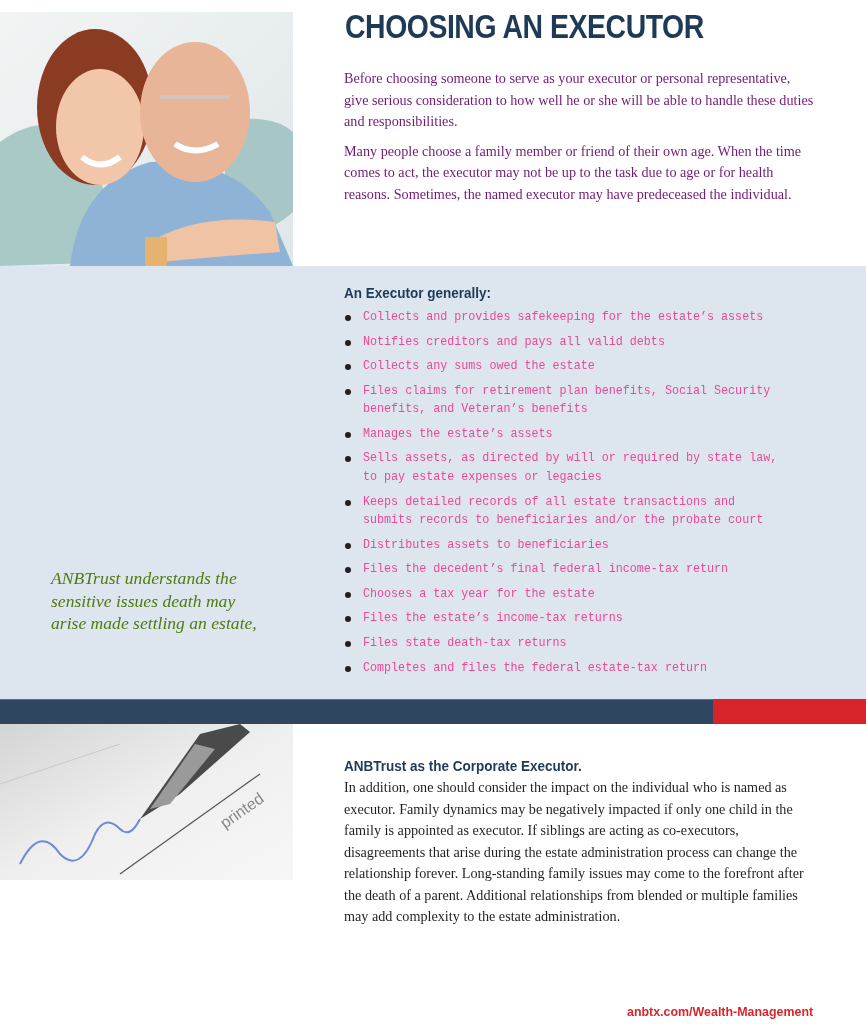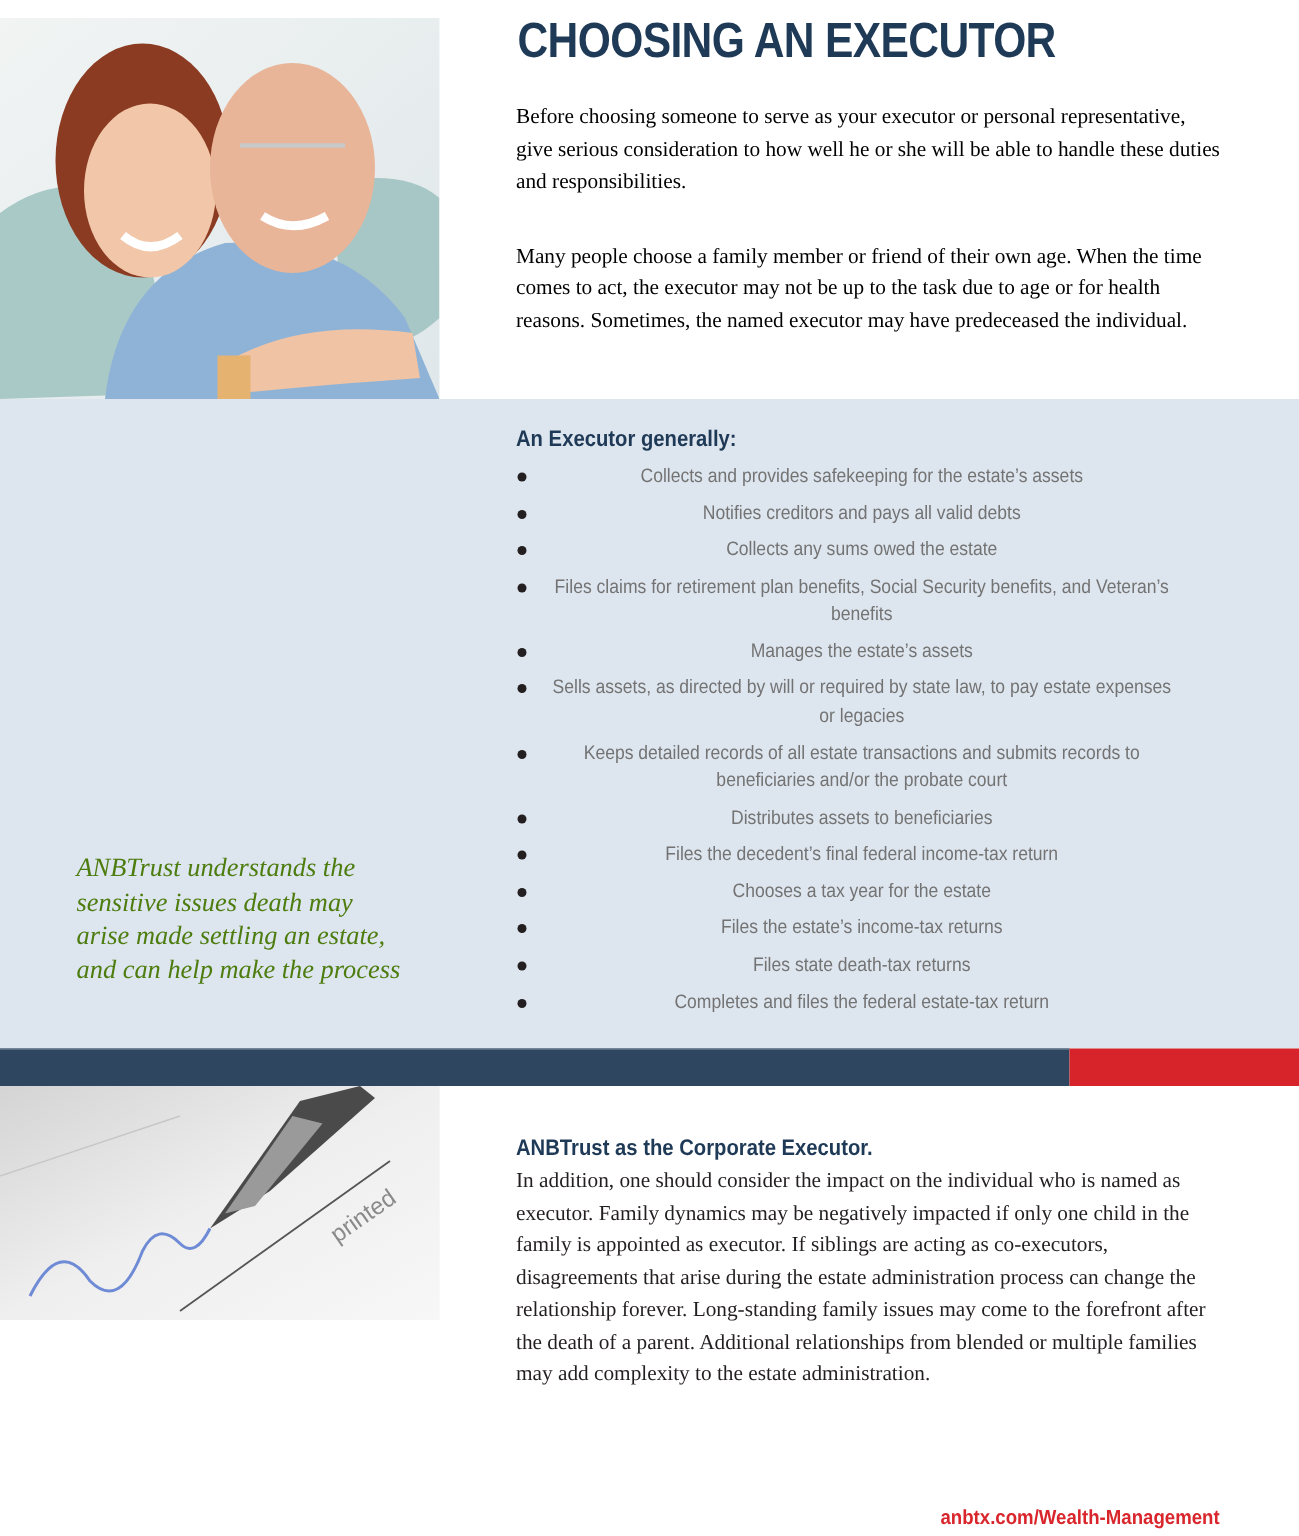--- a/index.html
+++ b/index.html
@@ -17,34 +17,34 @@
     }
     .title {
       position: absolute; left: 345px; top: 8px;
       font-family: "Liberation Sans", sans-serif; font-weight: bold;
       font-size: 33px; letter-spacing: -0.5px; color: #1f3a56;
       transform: scaleX(0.86); transform-origin: left top;
       white-space: nowrap;
     }
     .intro {
       position: absolute; left: 344px; top: 68px; width: 470px;
-      font-size: 14.2px; line-height: 21.5px; color: #000000;
+      font-size: 14.2px; line-height: 21.5px; color: #701a75;
     }
-    .intro p + p { margin-top: 28px; }
+    .intro p + p { margin-top: 8px; }
 
     .exec-heading {
       position: absolute; left: 344px; top: 284px;
       font-family: "Liberation Sans", sans-serif; font-weight: bold;
       font-size: 15px; color: #1f3a56;
       transform: scaleX(0.9); transform-origin: left top; white-space: nowrap;
     }
     .duties {
       position: absolute; left: 343px; top: 308px; width: 460px;
       list-style: none;
-      font-family: Liberation Sans, sans-serif; font-size: 13px; color: #737373; text-align: center;
+      font-family: Liberation Mono, monospace; font-size: 13px; color: #ec4899;
     }
     .duties li {
       position: relative; padding-left: 20px; line-height: 18.5px; margin-bottom: 6.1px;
     }
     .duties li .bullet {
       position: absolute; left: 2px; top: 7px; width: 6px; height: 6px;
       border-radius: 50%; background: #231f20;
     }
     .duties li .text { display: inline-block; transform: scaleX(0.9); transform-origin: left top; width: 470px; }
 
@@ -139,21 +139,20 @@
   <li><span class="bullet"></span><span class="text">Chooses a tax year for the estate</span></li>
   <li><span class="bullet"></span><span class="text">Files the estate’s income-tax returns</span></li>
   <li><span class="bullet"></span><span class="text">Files state death-tax returns</span></li>
   <li><span class="bullet"></span><span class="text">Completes and files the federal estate-tax return</span></li>
 </ul>
 
 <div class="quote">
   <div>ANBTrust understands the</div>
   <div>sensitive issues death may</div>
   <div>arise made settling an estate,</div>
-  <div>and can help make the process</div>
 </div>
 
 <div class="divider">
   <div class="navy"></div>
   <div class="red"></div>
 </div>
 
 <div class="photo-pen">
   <svg width="293" height="156" viewBox="0 0 293 156">
     <defs>

